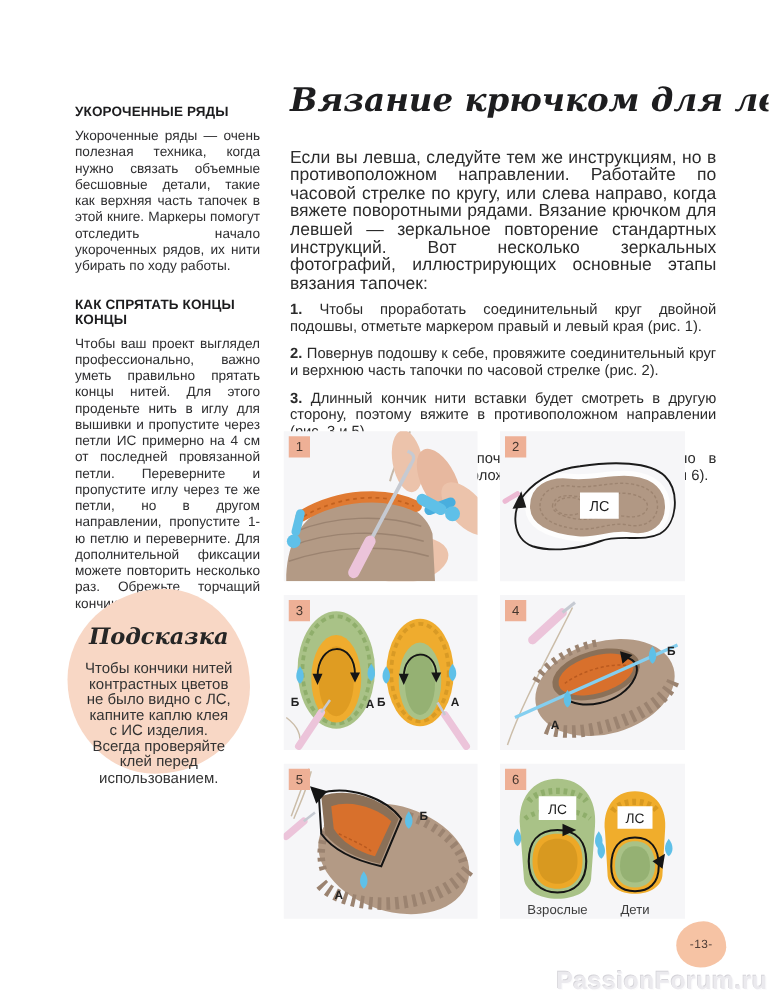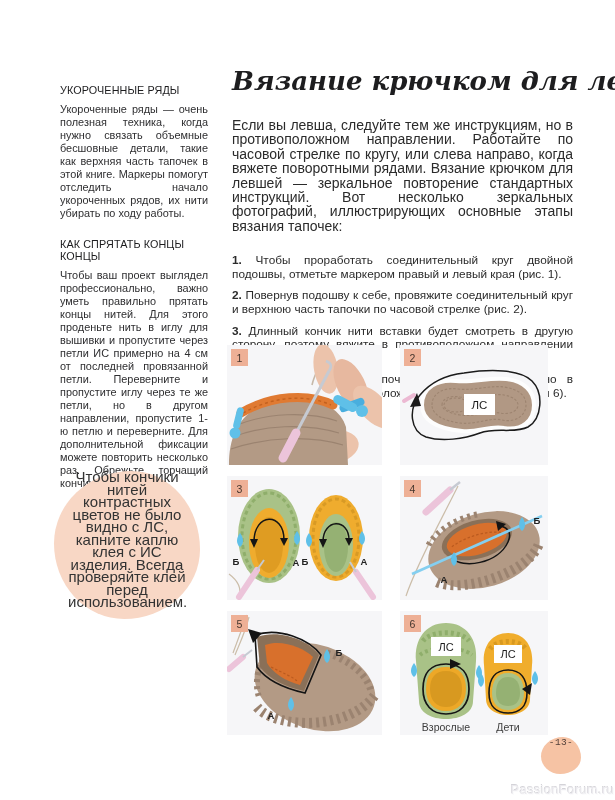--- a/index.html
+++ b/index.html
@@ -3,38 +3,38 @@
 <meta charset="utf-8">
 <style>
   html,body { margin:0; padding:0; background:#ffffff; }
   .page {
     position:relative; width:615px; height:800px; background:#ffffff;
     overflow:hidden; font-family:"Liberation Sans", sans-serif; color:#2b2b2b;
   }
 
   
   .sidebar { position:absolute; left:60px; top:84px; width:148px; }
-  .sb-heading { font-size:10.8px; font-weight:normal; color:#1c1c1e; margin:0 0 7px 0; letter-spacing:.1px; }
+  .sb-heading { font-size:10.8px; font-weight:bold; color:#1c1c1e; margin:0 0 7px 0; letter-spacing:.1px; }
   .sb-body { font-size:10.9px; line-height:13px; text-align:justify; margin:0 0 18px 0; color:#2e2e30; }
 
   .tip {
     position:absolute; left:54px; top:471px; width:146px; height:148px;
     background:#f8d7c5; border-radius:53% 47% 52% 48% / 49% 53% 47% 51%;
     text-align:center;
   }
   .tip-title { font-family:"DejaVu Serif", serif; font-style:italic; font-weight:bold;
     font-size:18px; margin:28px 0 8px 0; color:#262626; }
-  .tip-body { font-size:15px; line-height:12.5px; margin:0 14px; color:#333; }
+  .tip-body { font-size:12px; line-height:12.5px; margin:0 14px; color:#333; }
 
   
   .main { position:absolute; left:232px; top:66px; width:341px; }
   .title { font-family:"DejaVu Serif", serif; font-style:italic; font-weight:bold;
     font-size:26px; margin:0; white-space:nowrap; color:#1d1d1f; }
   .intro { font-size:14px; line-height:14.4px; text-align:justify; margin:22px 0 0 0; }
-  .steps { margin-top:21px; }
+  .steps { margin-top:8px; }
   .step { font-size:11.8px; line-height:13.6px; text-align:justify; margin:0 0 8px 0; }
   .step b { font-weight:bold; }
 
   
   .figures {
     position:absolute; left:227px; top:345px;
     display:grid; grid-template-columns:155px 148px; grid-template-rows:120px 124px 124px;
     column-gap:18px; row-gap:11px;
   }
   .fig { position:relative; background:#f6f6f8; }
@@ -42,46 +42,47 @@
   .fig-badge {
     position:absolute; left:4px; top:4px; width:17px; height:17px; z-index:2;
     background:#eeb096; color:#45362e; font-size:10.5px;
     display:flex; align-items:center; justify-content:center;
   }
 
   
   .page-blob {
     position:absolute; left:541px; top:737px; width:40px; height:37px;
     background:#f6c3a4; border-radius:55% 45% 52% 48% / 52% 56% 44% 48%;
-    display:flex; align-items:flex-start; justify-content:center;
-    font-size:9.5px; color:#53413a; letter-spacing:.4px;font-family:Liberation Mono, monospace;
+    display:flex; align-items:center; justify-content:center;
+    font-size:9.5px; color:#53413a; letter-spacing:.4px;
   }
   .watermark {
     position:absolute; right:1px; bottom:3px;
-    font-size:13px; font-weight:normal; letter-spacing:.3px;
+    font-size:20px; font-weight:bold; letter-spacing:.3px;
     color:#ebeaee; text-shadow:1px 1px 0 #fbfbfc, -0.6px -0.6px 0 #d4d3d8;
   }
 </style>
 </head>
 <body>
 
 <div class="page">
 
   <aside class="sidebar">
     <section>
       <h3 class="sb-heading">УКОРОЧЕННЫЕ РЯДЫ</h3>
       <p class="sb-body">Укороченные ряды — очень полезная техника, когда нужно связать объемные бесшовные детали, такие как верхняя часть тапочек в этой книге. Маркеры помогут отследить начало укороченных рядов, их нити убирать по ходу работы.</p>
     </section>
     <section>
       <h3 class="sb-heading">КАК СПРЯТАТЬ КОНЦЫ КОНЦЫ</h3>
       <p class="sb-body">Чтобы ваш проект выглядел профессионально, важно уметь правильно прятать концы нитей. Для этого проденьте нить в иглу для вышивки и пропустите через петли ИС примерно на 4 см от последней провязанной петли. Переверните и пропустите иглу через те же петли, но в другом направлении, пропустите 1-ю петлю и переверните. Для дополнительной фиксации можете повторить несколько раз. Обрежьте торчащий кончик нити.</p>
     </section>
   </aside>
 
   <div class="tip">
+    <div class="tip-title">Подсказка</div>
     <p class="tip-body">Чтобы кончики нитей контрастных цветов не было видно с ЛС, капните каплю клея с ИС изделия. Всегда проверяйте клей перед использованием.</p>
   </div>
 
   <main class="main">
     <h1 class="title">Вязание крючком для левшей</h1>
     <p class="intro">Если вы левша, следуйте тем же инструкциям, но в противоположном направлении. Работайте по часовой стрелке по кругу, или слева направо, когда вяжете поворотными рядами. Вязание крючком для левшей — зеркальное повторение стандартных инструкций. Вот несколько зеркальных фотографий, иллюстрирующих основные этапы вязания тапочек:</p>
     <div class="steps">
       <p class="step"><b>1.</b> <span>Чтобы проработать соединительный круг двойной подошвы, отметьте маркером правый и левый края (рис. 1).</span></p>
       <p class="step"><b>2.</b> <span>Повернув подошву к себе, провяжите соединительный круг и верхнюю часть тапочки по часовой стрелке (рис. 2).</span></p>
       <p class="step"><b>3.</b> <span>Длинный кончик нити вставки будет смотреть в другую сторону, поэтому вяжите в противоположном направлении (рис. 3 и 5).</span></p>

